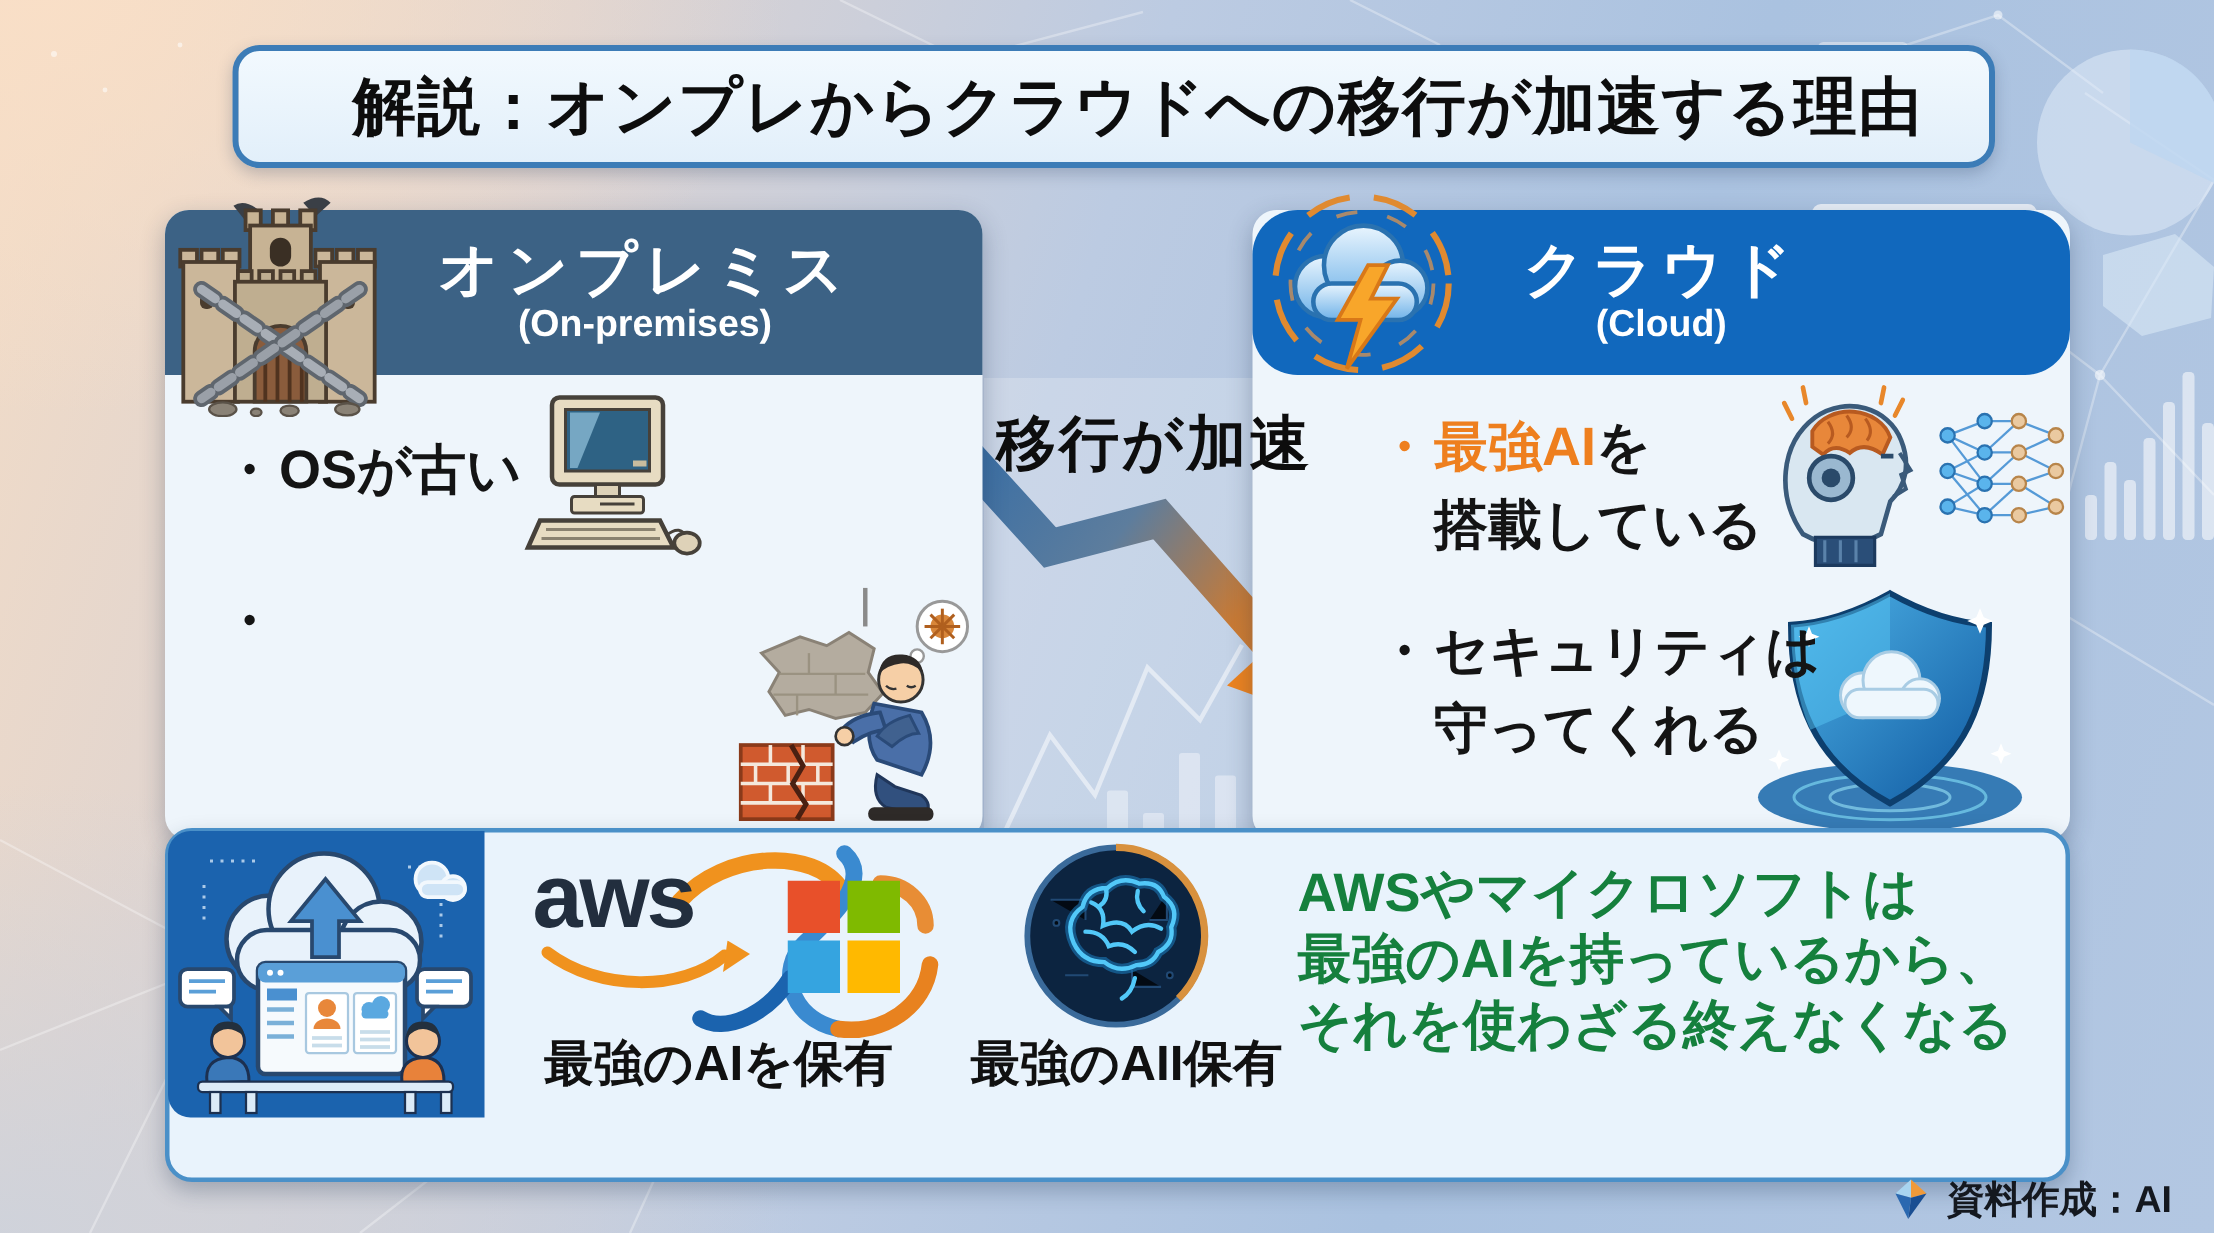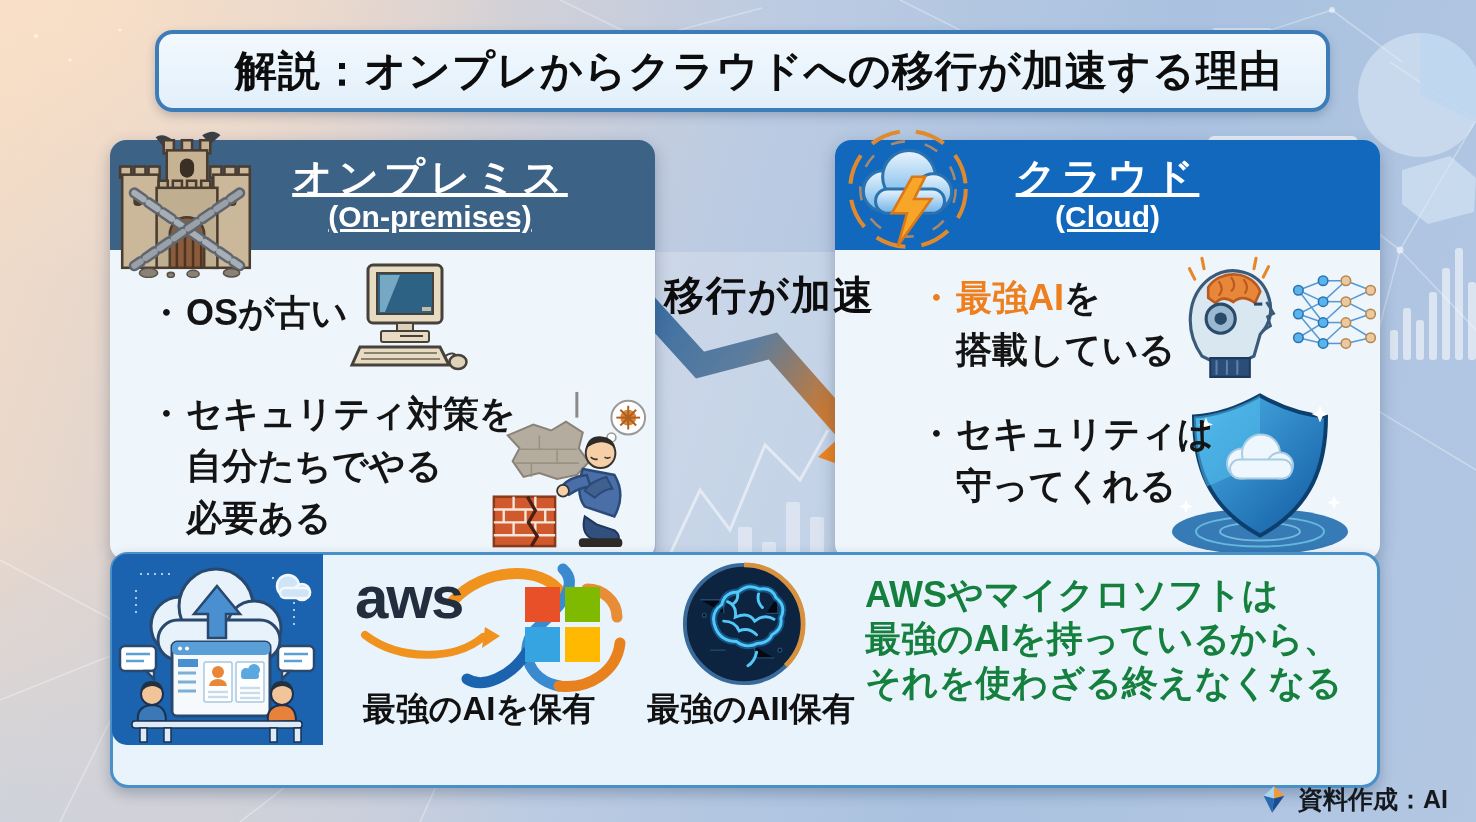--- a/index.html
+++ b/index.html
@@ -18,25 +18,25 @@
     border:4px solid #3c7cb7;border-radius:18px;box-sizing:border-box;
     display:flex;align-items:center;justify-content:center;
     box-shadow:0 4px 10px rgba(40,60,90,.25);padding-left:32px;}
   .title-box span{font-size:42px;font-weight:800;color:#0d0d0d;letter-spacing:1px;}
 
   .card{position:absolute;width:545px;height:420px;border-radius:16px;background:#eef5fb;
     box-shadow:0 6px 16px rgba(25,45,75,.3);z-index:4;}
   .left-card{left:110px;top:140px;}
   .right-card{left:835px;top:140px;}
   .card-header{height:110px;border-radius:16px 16px 0 0;display:flex;flex-direction:column;
-    align-items:center;justify-content:center;color:#fff;box-sizing:border-box;text-decoration:underline;}
+    align-items:center;justify-content:center;color:#fff;box-sizing:border-box;}
   .left-header{background:#3c6285;padding-left:95px;}
-  .right-header{background:#1168bd;}
+  .right-header{background:#1168bd;border-radius:30px;}
   .card-title{font-size:40px;font-weight:800;letter-spacing:5px;line-height:1.08;}
-  .card-sub{font-size:30px;font-weight:700;letter-spacing:0;}
+  .card-sub{font-size:25px;font-weight:700;letter-spacing:0;}
 
   .item{position:absolute;display:flex;font-size:36px;font-weight:800;color:#141414;line-height:1.44;z-index:6;}
   .bullet{width:38px;flex:none;}
   .orange{color:#ee7f1e;}
 
   .icon{position:absolute;z-index:5;}
 
   .arrow-wrap{position:absolute;left:580px;top:245px;width:335px;height:260px;z-index:3;}
   .arrow-label{position:absolute;left:664px;top:268px;z-index:6;font-size:40px;font-weight:800;color:#0d0d0d;letter-spacing:2px;}
 
@@ -185,25 +185,20 @@
       <g stroke="#8a8270" stroke-width="2">
         <line x1="24" y1="92" x2="97" y2="92"></line>
           <line x1="21" y1="98" x2="100" y2="98"></line>
       </g>
       <path d="M104,96 q10,-8 14,2" fill="none" stroke="#46413a" stroke-width="2"></path>
       <ellipse cx="118" cy="101" rx="8.5" ry="7" fill="#ded2b8" stroke="#46413a" stroke-width="2.5"></ellipse>
     </svg>
 
     <div class="item" style="left:38px;top:248px;">
       <span class="bullet">・</span>
-      <span>
-        <span>セキュリティ対策を</span><br>
-        <span>自分たちでやる</span><br>
-        <span>必要ある</span>
-      </span>
     </div>
 
     <svg class="icon" style="left:370px;top:250px;width:168px;height:162px;" viewBox="0 0 170 160">
       <line x1="98" y1="0" x2="98" y2="26" stroke="#8a8a8a" stroke-width="3"></line>
       <path d="M28,44 l26,-11 18,6 15,-9 17,11 -4,16 10,14 -12,13 -20,4 -18,-6 -16,4 -11,-16 7,-13 Z" fill="#b4ac9f" stroke="#8a8276" stroke-width="2"></path>
       <g stroke="#98907e" stroke-width="1.6" opacity="0.9">
         <line x1="40" y1="58" x2="98" y2="58"></line>
           <line x1="36" y1="72" x2="100" y2="72"></line>
         <line x1="60" y1="44" x2="60" y2="58"></line>
           <line x1="78" y1="58" x2="78" y2="72"></line>

